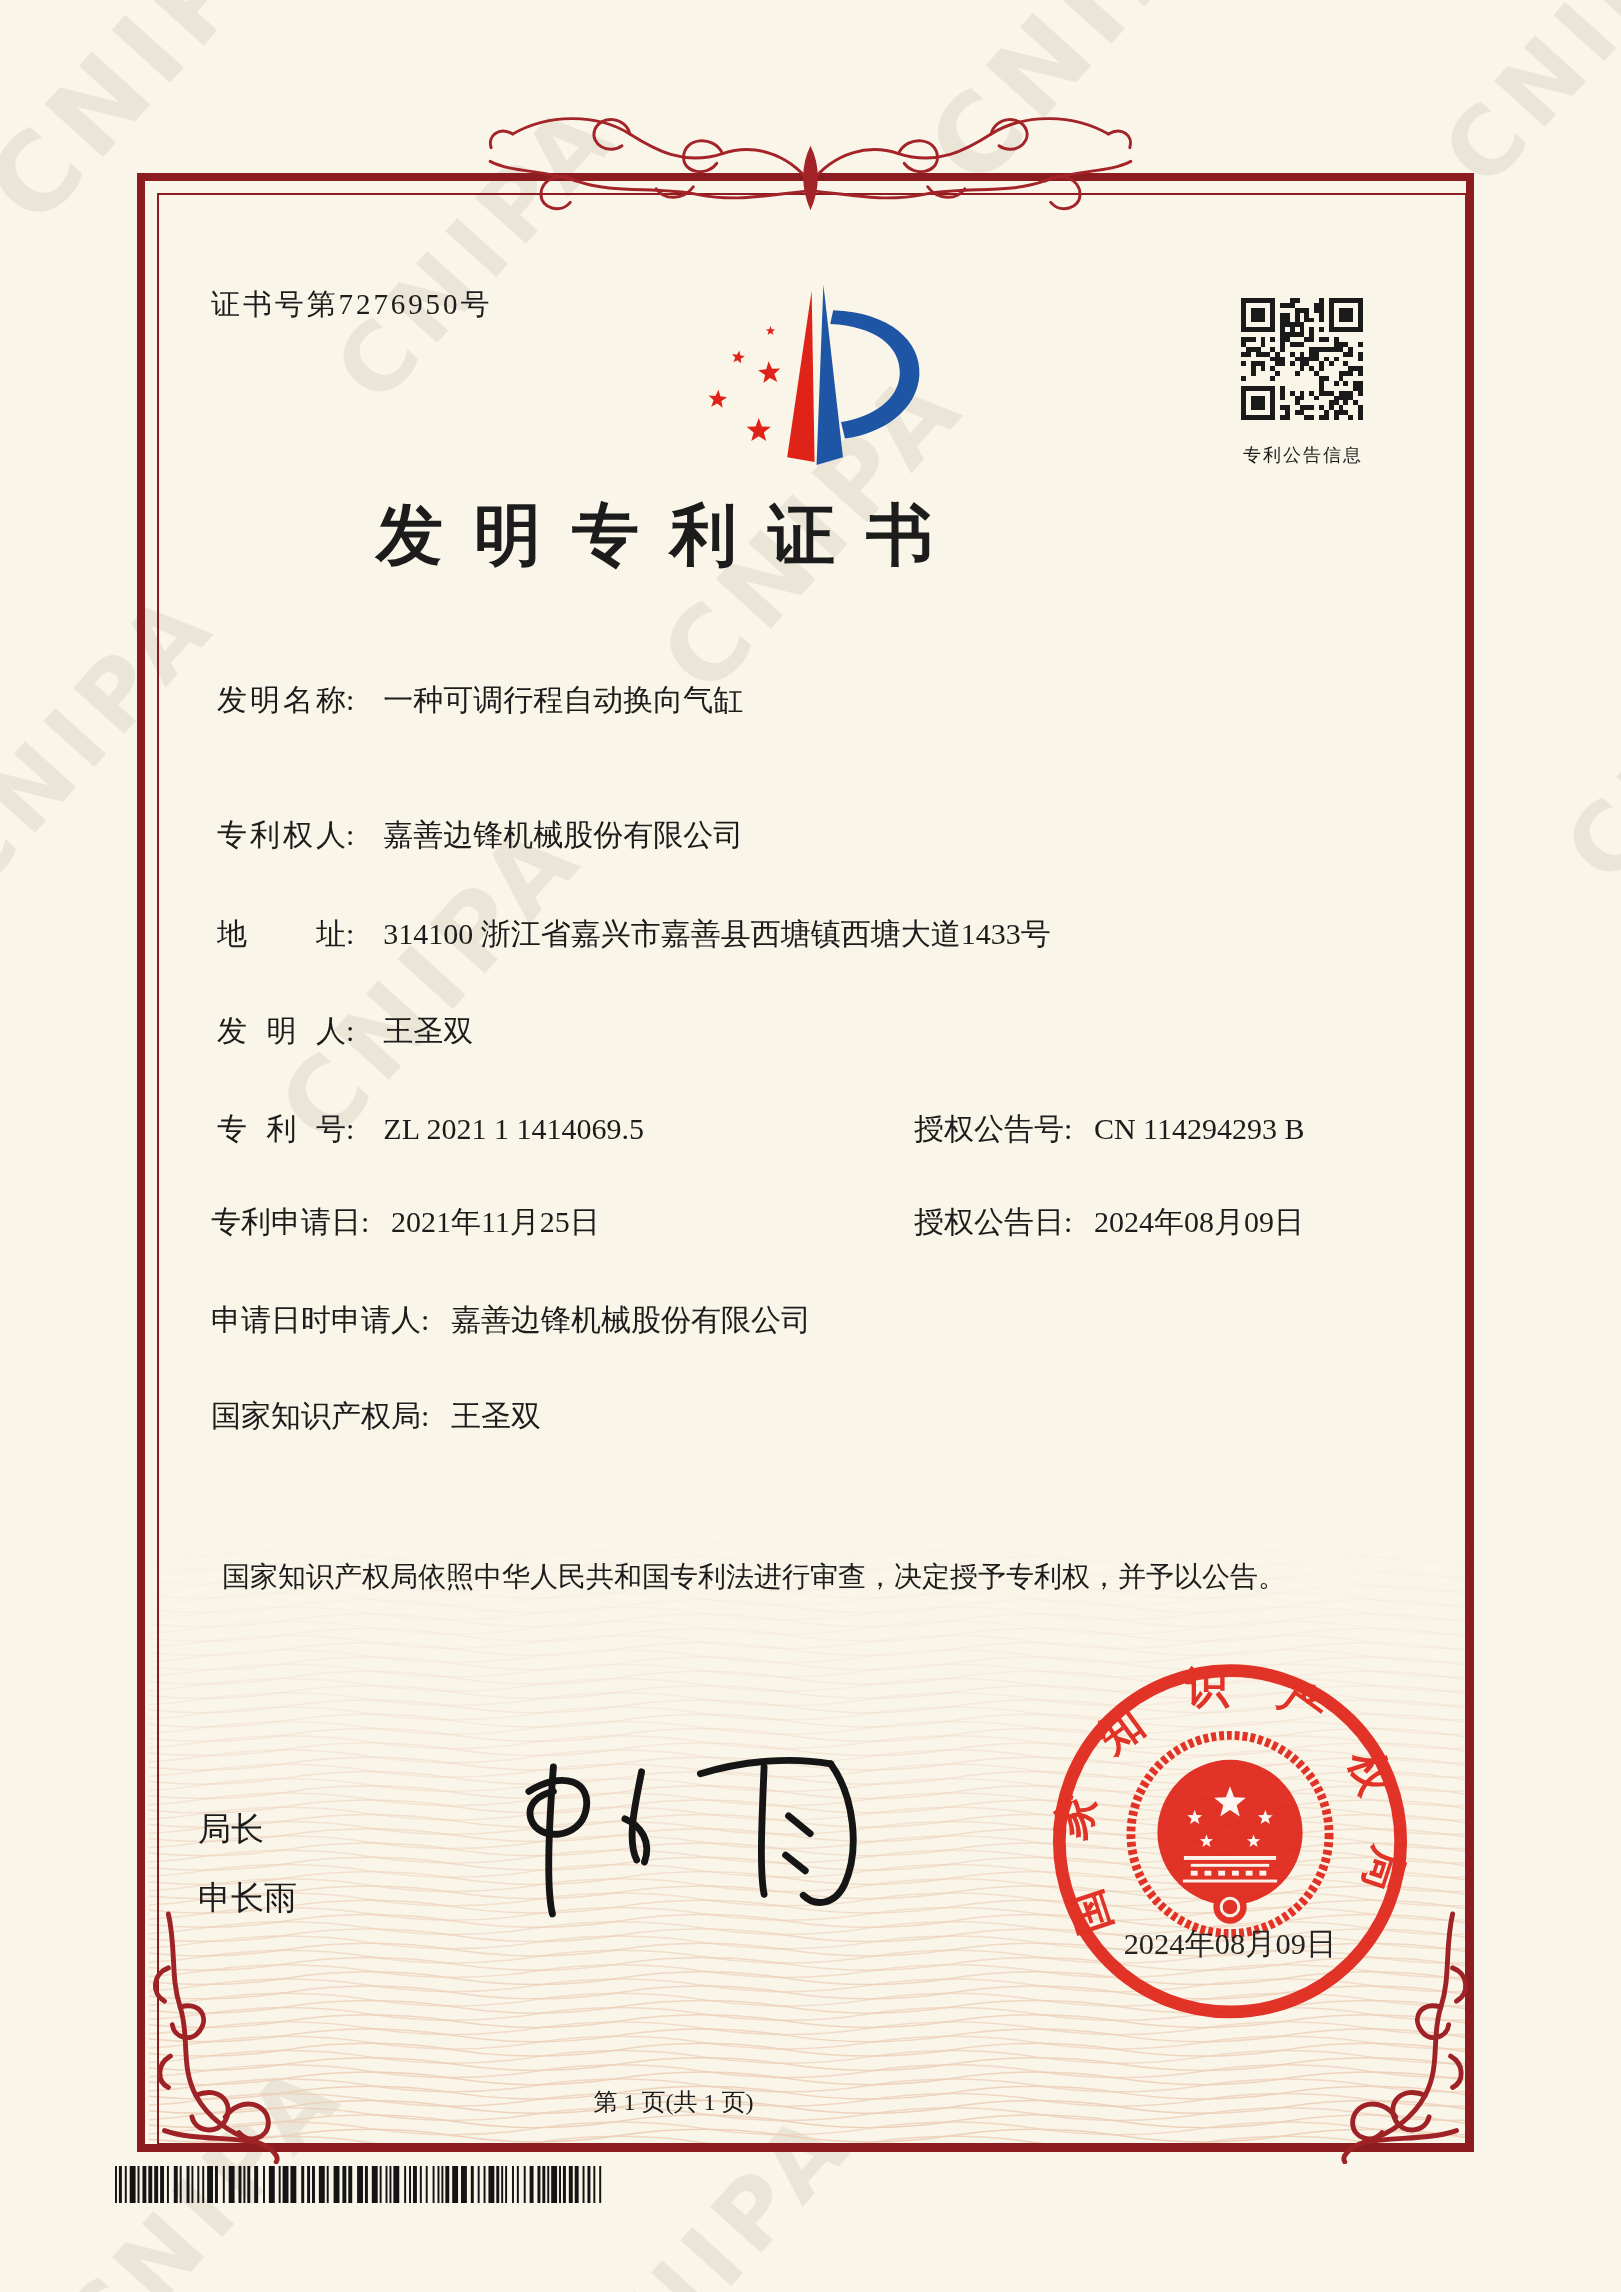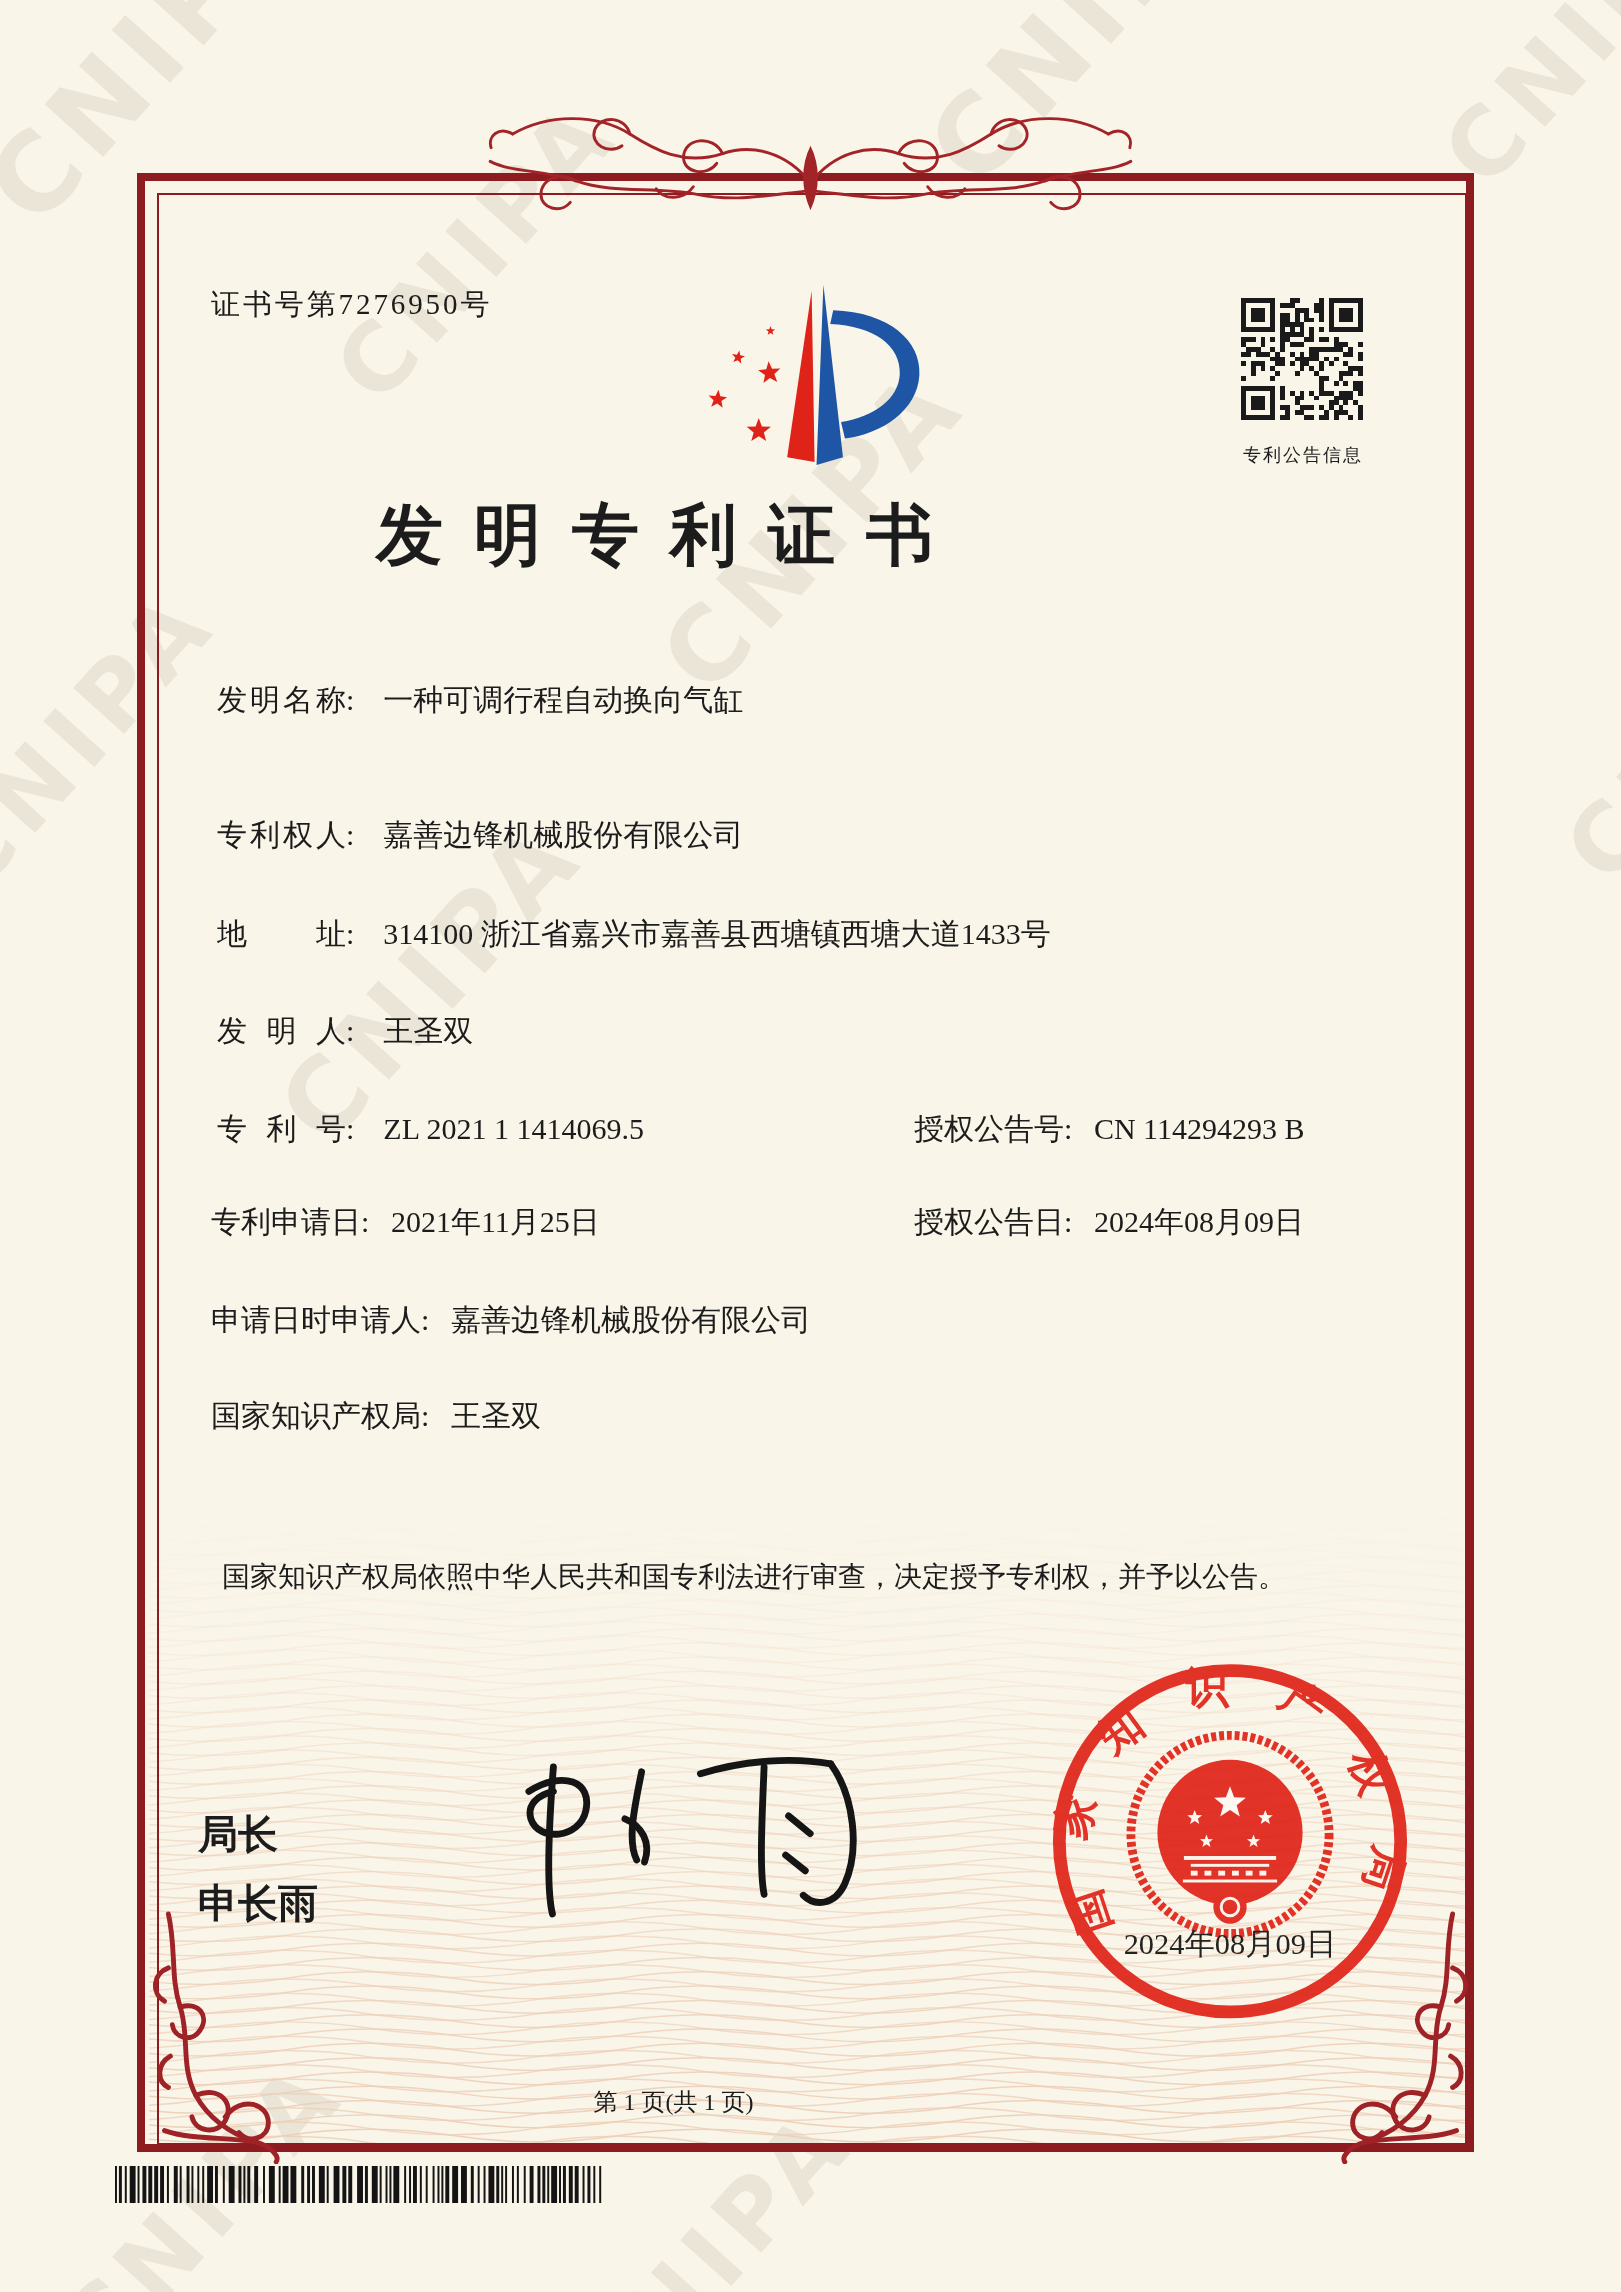--- a/index.html
+++ b/index.html
@@ -37,21 +37,21 @@
   .row{position:absolute; white-space:nowrap; font-size:30px;}
   .jlbl{display:inline-block; width:129px; text-align:justify; text-align-last:justify;
         vertical-align:baseline;margin-left:6px;}
   .colon{display:inline-block;}
   .val{display:inline-block; margin-left:29px;}
   .val-wide{display:inline-block; margin-left:21.6px;}
   
   .st-line{position:absolute; font-size:28px; white-space:nowrap;}
   
   .officer{position:absolute; left:198px; font-family:"Liberation Sans", sans-serif;
-           font-weight:700; font-size:40px;}
+           font-weight:400; font-size:33px;}
   .sig-box{position:absolute; left:470px; top:1713px; width:451px; height:245px;}
   .seal-box{position:absolute; left:1024px; top:1650px; width:412px; height:412px; opacity:.94;}
   
   .page-no{position:absolute; left:0; top:2086px; width:1347px; text-align:center; font-size:24px;}
   .barcode-box{position:absolute; left:115px; top:2166px; width:495px; height:37px;}
 </style>
 </head>
 <body>
 
 <div class="page">

